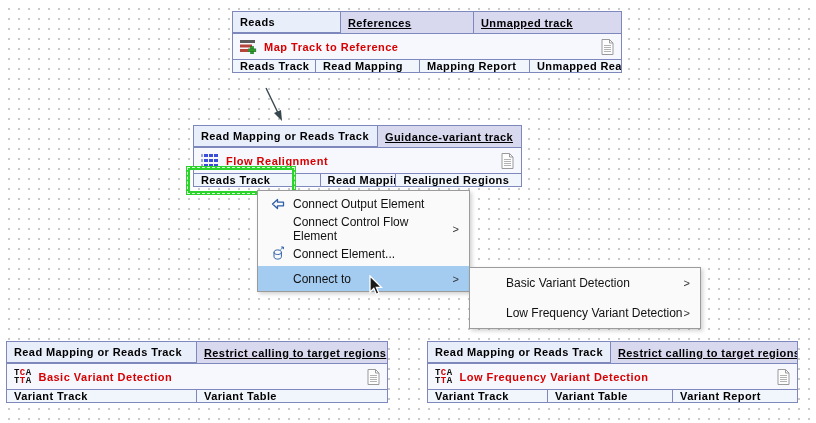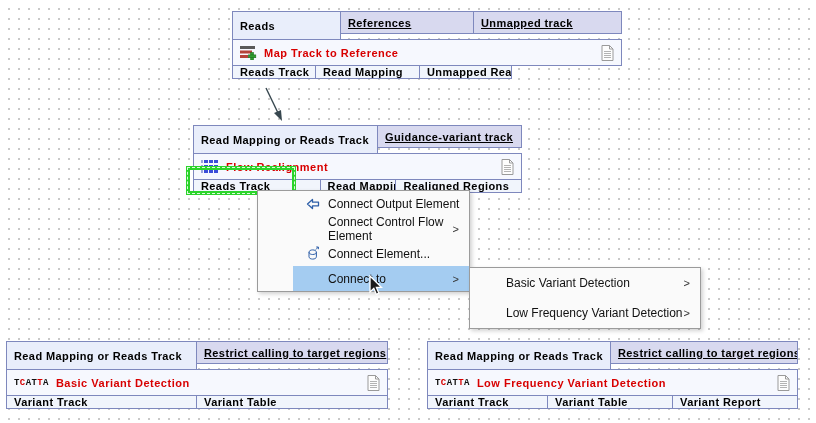--- a/index.html
+++ b/index.html
@@ -15,39 +15,39 @@
   .node{position:absolute;z-index:2;}
   .nrow{display:flex;}
   .nrow + .nrow{margin-top:-1px;}
   .cell{
     box-sizing:border-box;border:1px solid #7e88bd;
     display:flex;align-items:center;padding:0 7px;
     font-size:11px;font-weight:bold;color:#000;
     letter-spacing:0.4px;white-space:nowrap;overflow:hidden;
   }
   .cell + .cell{margin-left:-1px;}
-  .cell.in{background:#e9eefb;height:29px;}
+  .cell.in{background:#e9eefb;height:22px;}
   .cell.opt{background:#d8d9ef;height:23px;text-decoration:underline;}
   .cell.out{background:#f1f5fc;height:14px;}
   .cell.toolcell{background:#f6f8fe;height:27px;width:100%;}
   .tool-title{color:#d80000;margin-left:7px;letter-spacing:0.5px;}
   .ico{display:inline-flex;align-items:center;flex:none;}
   .docico{margin-left:auto;flex:none;display:inline-flex;}
   
-  .seqicon{display:flex;font-family:"Liberation Mono", monospace;
+  .seqicon{display:flex;flex-direction:column;font-family:"Liberation Mono", monospace;
     font-size:9px;font-weight:bold;line-height:8px;color:#111;flex:none;}
   .seqicon .red{color:#d80000;}
   
   .hlbox{position:absolute;left:186px;top:166px;width:110px;height:29px;
     border:4px solid #2bd42b;box-sizing:border-box;z-index:5;pointer-events:none;}
   .hlbox::before{content:"";position:absolute;inset:-3px;border:1px dashed rgba(255,255,255,0.85);}
   
   .menu{position:absolute;background:#fafafa;border:1px solid #9b9b9b;
     box-shadow:2px 2px 4px rgba(0,0,0,0.18);z-index:10;box-sizing:border-box;}
-  .mainmenu{left:257px;top:190px;width:213px;height:102px;padding-left:35px;}
+  .mainmenu{left:257px;top:190px;width:213px;height:102px;}
   .submenu{left:469px;top:267px;width:232px;height:62px;z-index:11;}
   .mi{height:25px;display:flex;align-items:center;font-size:12px;color:#111;}
   .submenu .mi{height:30px;}
   .mi .mico{width:24px;margin-left:8px;display:flex;justify-content:center;flex:none;}
   .mi .lbl{margin-left:3px;}
   .submenu .mi .lbl{margin-left:36px;}
   .mi .arr{margin-left:auto;margin-right:10px;font-size:11px;color:#333;}
   .mi.hl{background:#a4ccf1;}
   .overlay{position:absolute;inset:0;pointer-events:none;z-index:1;}
   .cursor{position:absolute;left:368px;top:275px;z-index:30;pointer-events:none;}
@@ -92,20 +92,21 @@
                 <line x1="3" y1="10.5" x2="10" y2="10.5"></line>
                 <line x1="3" y1="12.5" x2="10" y2="12.5"></line>
               </g>
           </svg>
         </span>
       </div>
     </div>
     <div class="nrow">
       <div class="cell out" style="width:84px">Reads Track</div>
       <div class="cell out" style="width:105px">Read Mapping</div>
+      <div class="cell out" style="width:111px">Mapping Report</div>
       <div class="cell out" style="width:93px">Unmapped Reads</div>
     </div>
   </div>
 
   <div class="node" style="left:193px;top:125px;width:329px">
     <div class="nrow">
       <div class="cell in" style="width:185px">Read Mapping or Reads Track</div>
       <div class="cell opt" style="width:145px">Guidance-variant track</div>
     </div>
     <div class="nrow">

